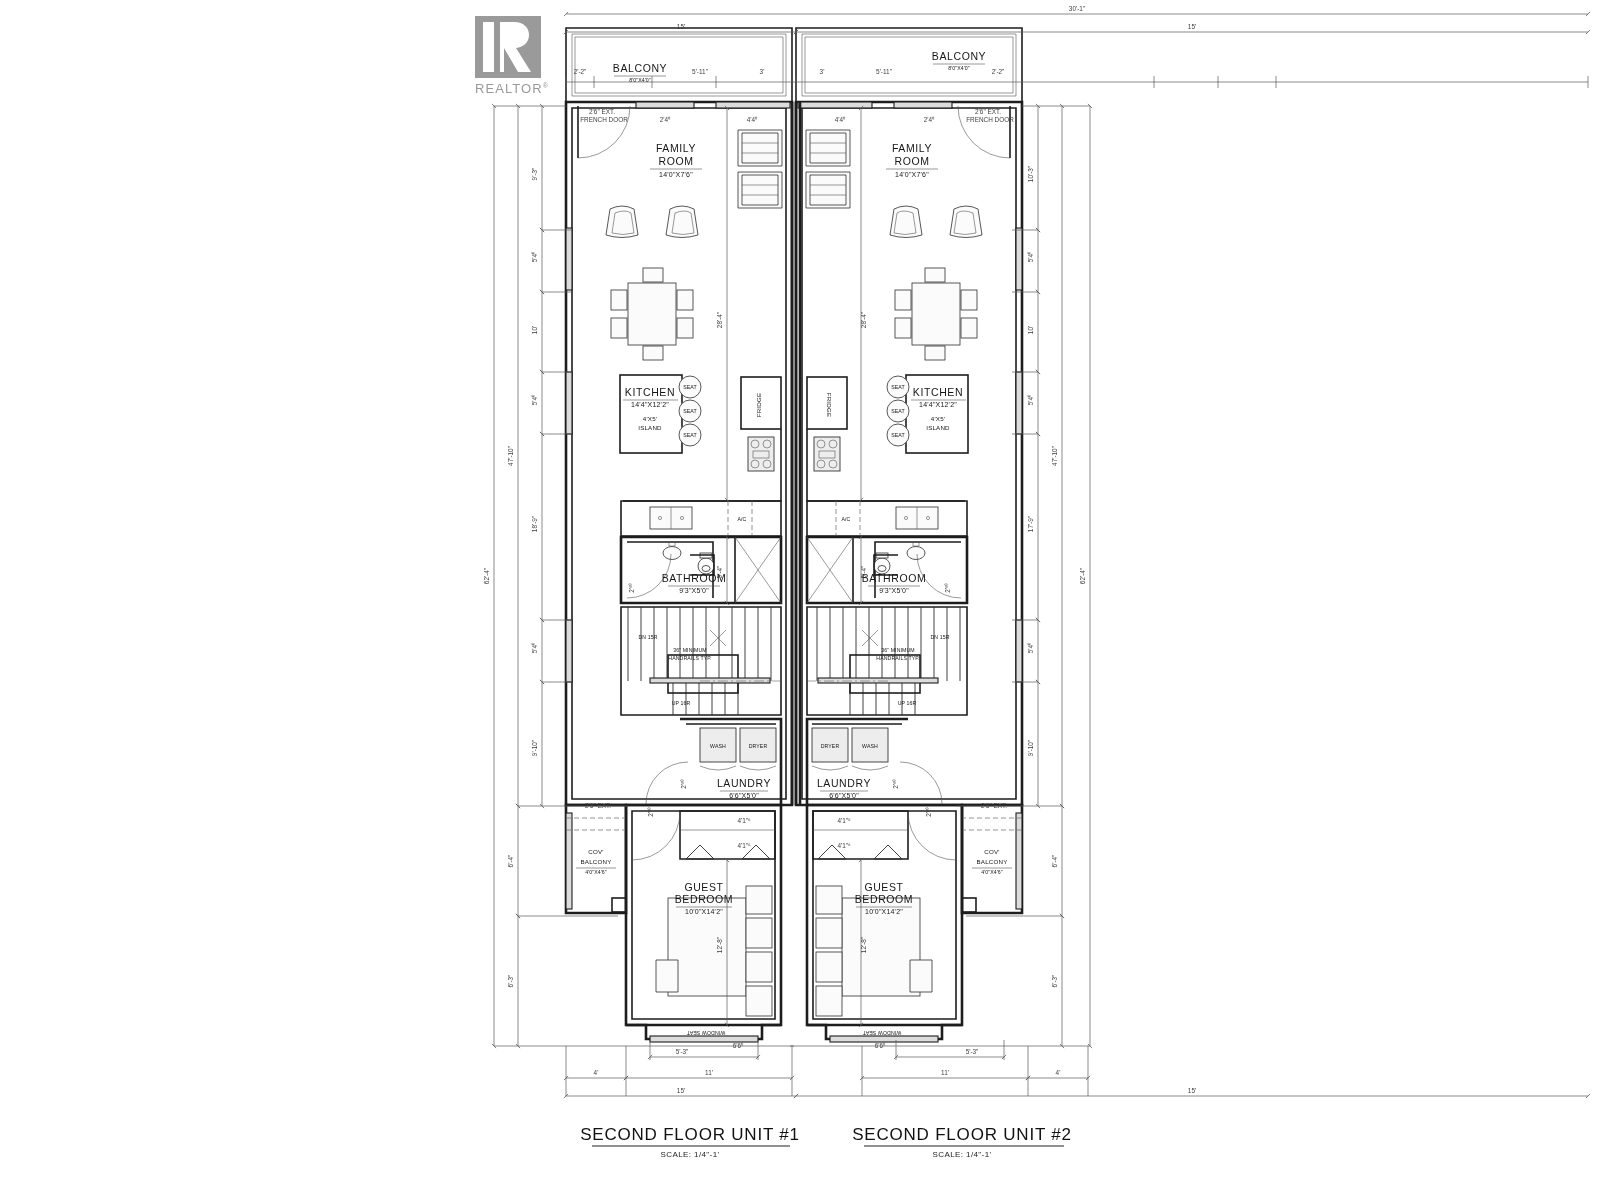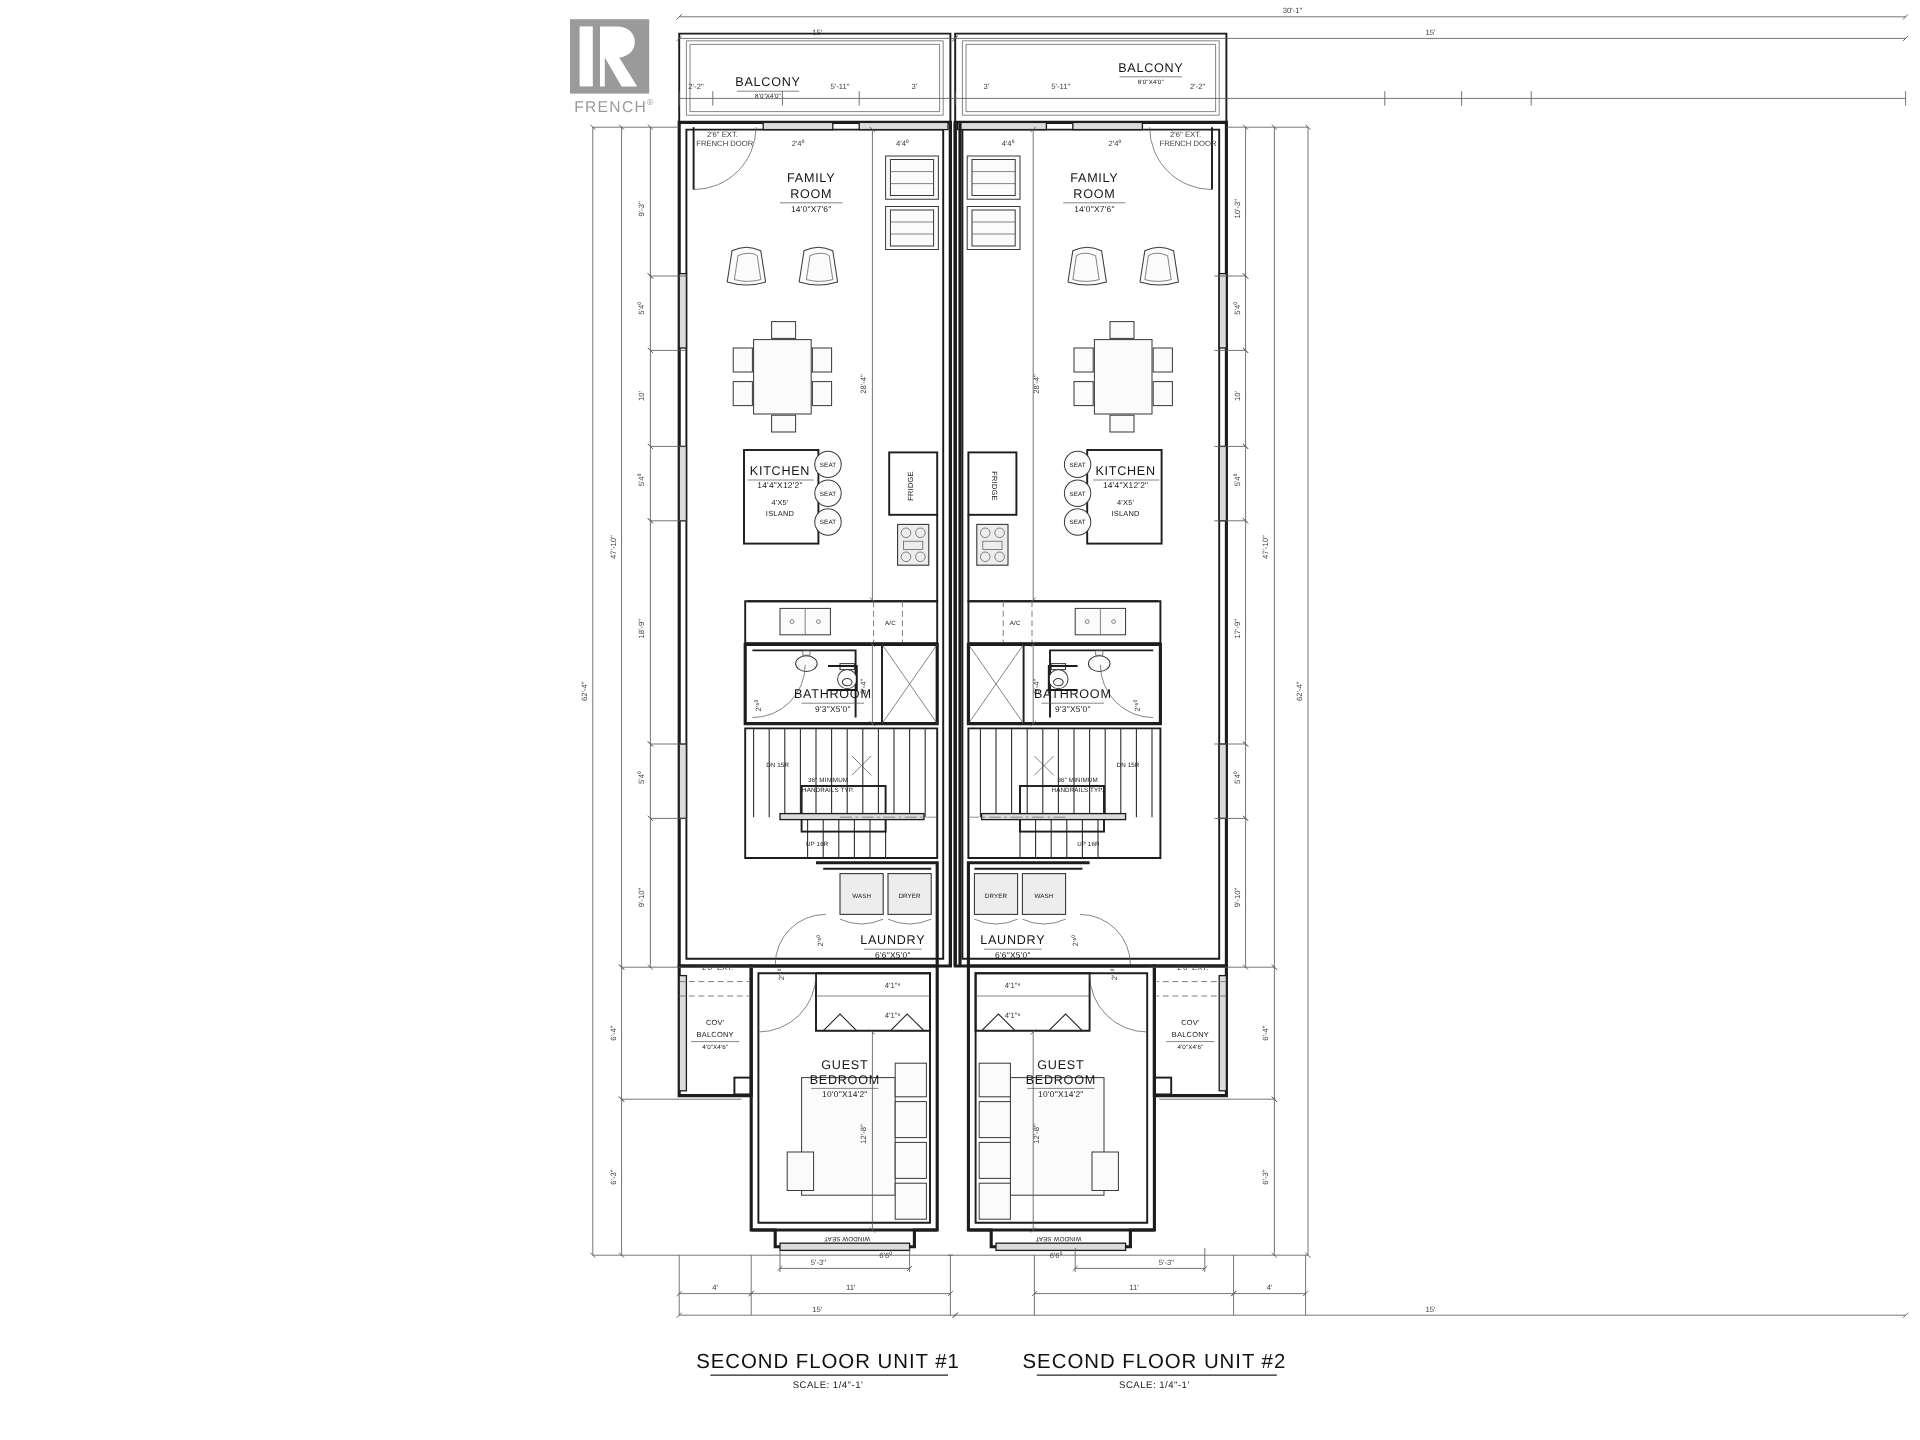--- a/index.html
+++ b/index.html
@@ -20,21 +20,21 @@
 
 <div id="stage">
 
   <div class="realtor-logo">
     <div class="rl-box">
       <svg class="rl-r" viewBox="0 0 66 62">
         <rect x="8" y="6" width="11" height="50" fill="#ffffff"></rect>
         <path d="M25 6 h14 c10 0 15 6 15 13 c0 7 -5 12 -13 13 l15 24 h-13 l-14 -24 v24 h-4 z" fill="#ffffff"></path>
       </svg>
     </div>
-    <div class="rl-word"><span>FRENCH</span><sup>®</sup></div>
+    <div class="rl-word"><span>REALTOR</span><sup>®</sup></div>
   </div>
 
   <svg id="plan" viewBox="0 0 1600 1200">
     <defs>
       <style>
         .w  { fill:none; stroke:#1d1d1d; stroke-width:1.6; }
         .wt { fill:none; stroke:#1d1d1d; stroke-width:2.6; }
         .wf { fill:#dcdcdc; stroke:#1d1d1d; stroke-width:1.1; }
         .th { fill:none; stroke:#2a2a2a; stroke-width:0.9; }
         .hair{ fill:none; stroke:#555; stroke-width:0.6; }

